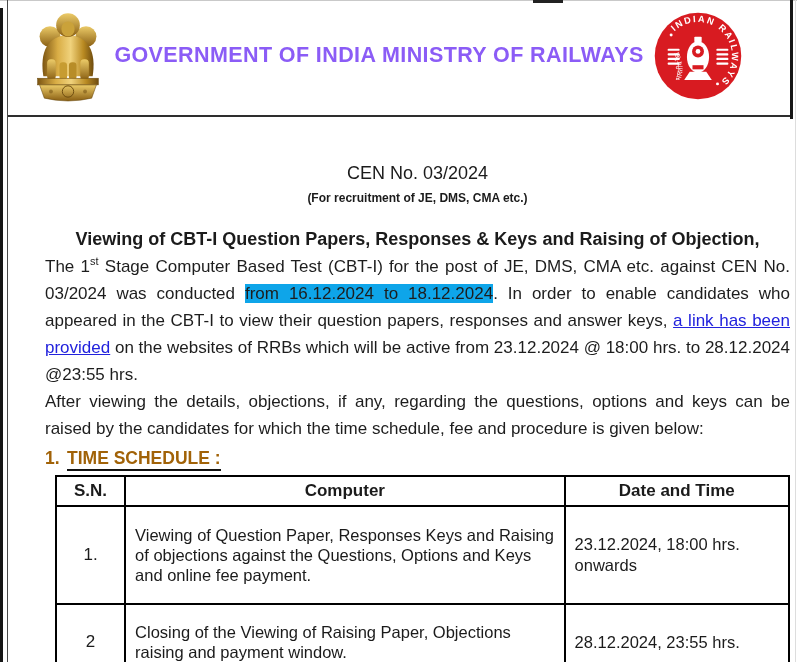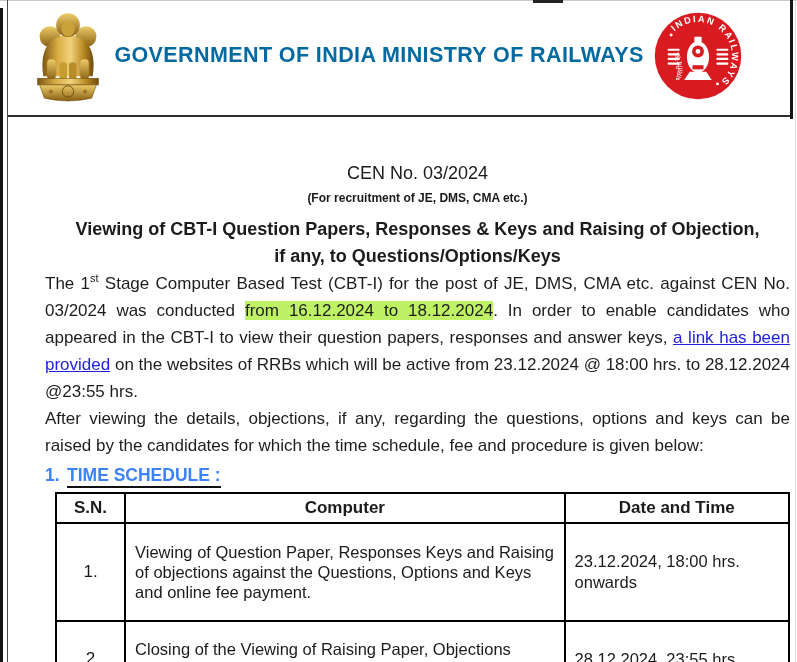--- a/index.html
+++ b/index.html
@@ -19,40 +19,40 @@
 
   
   .header{
     position:absolute;left:8px;top:0;width:782px;height:117px;
     border-bottom:2px solid #2e2e2e;
     display:flex;align-items:center;box-sizing:border-box;
   }
   .emblem-wrap{margin-left:24px;width:74px;flex:0 0 auto;}
   .header-titles{
     flex:1 1 auto;text-align:center;
-    font-weight:700;color:#0369a1;
+    font-weight:700;color:#8b5cf6;
     padding-bottom:4px;
   }
   .header-titles .t1{font-size:21.5px;letter-spacing:.4px;}
   .header-titles .t2{font-size:21.5px;letter-spacing:.4px;margin-top:10px;}
   .logo-wrap{margin-right:46px;width:92px;flex:0 0 auto;}
 
   
   .content{position:absolute;left:45px;top:119px;width:745px;}
   .cen{margin-top:44px;text-align:center;font-weight:400;font-size:18px;}
   .for-line{margin-top:7px;text-align:center;font-weight:700;font-size:12px;}
-  .subject{margin-top:11px;text-align:center;font-weight:700;font-size:18px;line-height:27px;}
+  .subject{margin-top:21px;text-align:center;font-weight:700;font-size:18px;line-height:27px;}
   p.body-par{margin:0;text-align:justify;font-size:17px;line-height:27px;color:#1d1d1d;}
   .p1{margin-top:4px;}
   .p2{margin-top:8px;}
   sup.st{font-size:11px;vertical-align:super;line-height:0;}
-  .hl{background:#bef264;}
+  .hl{background:#0ea5e9;}
   .doc-link{color:#2222dd;text-decoration:underline;cursor:pointer;}
 
-  .sched-head{margin-top:6px;font-weight:700;font-size:17.5px;color:#3b82f6;}
+  .sched-head{margin-top:6px;font-weight:700;font-size:17.5px;color:#a16207;}
   .sched-head .num{display:inline-block;width:22px;}
   .sched-head .ttl{border-bottom:2px solid #111;padding-bottom:1px;}
 
   table.sched{
     border-collapse:collapse;margin:6px 0 0 10px;width:735px;
     border:2px solid #000;
   }
   table.sched th,table.sched td{border:2px solid #000;}
   table.sched th{font-size:17px;font-weight:700;text-align:center;padding:2px 17px;height:24px;}
   td.sn{width:52px;text-align:center;font-size:17px;}
@@ -142,21 +142,20 @@
       </g>
     </svg>
   </div>
 </div>
 
 <div class="content">
   <div class="cen">CEN No. 03/2024</div>
   <div class="for-line">(For recruitment of JE, DMS, CMA etc.)</div>
   <div class="subject">
     <div>Viewing of CBT-I Question Papers, Responses &amp; Keys and Raising of Objection,</div>
-    <div>if any, to Questions/Options/Keys</div>
   </div>
 
   <p class="body-par p1"><span>The 1</span><sup class="st">st</sup><span> Stage Computer Based Test (CBT-I) for the post of JE, DMS, CMA etc. against CEN No. 03/2024 was conducted </span><span class="hl">from 16.12.2024 to 18.12.2024</span><span>. In order to enable candidates who appeared in the CBT-I to view their question papers, responses and answer keys, </span><span class="doc-link">a link has been provided</span><span> on the websites of RRBs which will be active from 23.12.2024 @ 18:00 hrs. to 28.12.2024 @23:55 hrs.</span></p>
 
   <p class="body-par p2">After viewing the details, objections, if any, regarding the questions, options and keys can be raised by the candidates for which the time schedule, fee and procedure is given below:</p>
 
   <div class="sched-head">
     <span class="num">1.</span><span class="ttl">TIME SCHEDULE :</span>
   </div>
 

